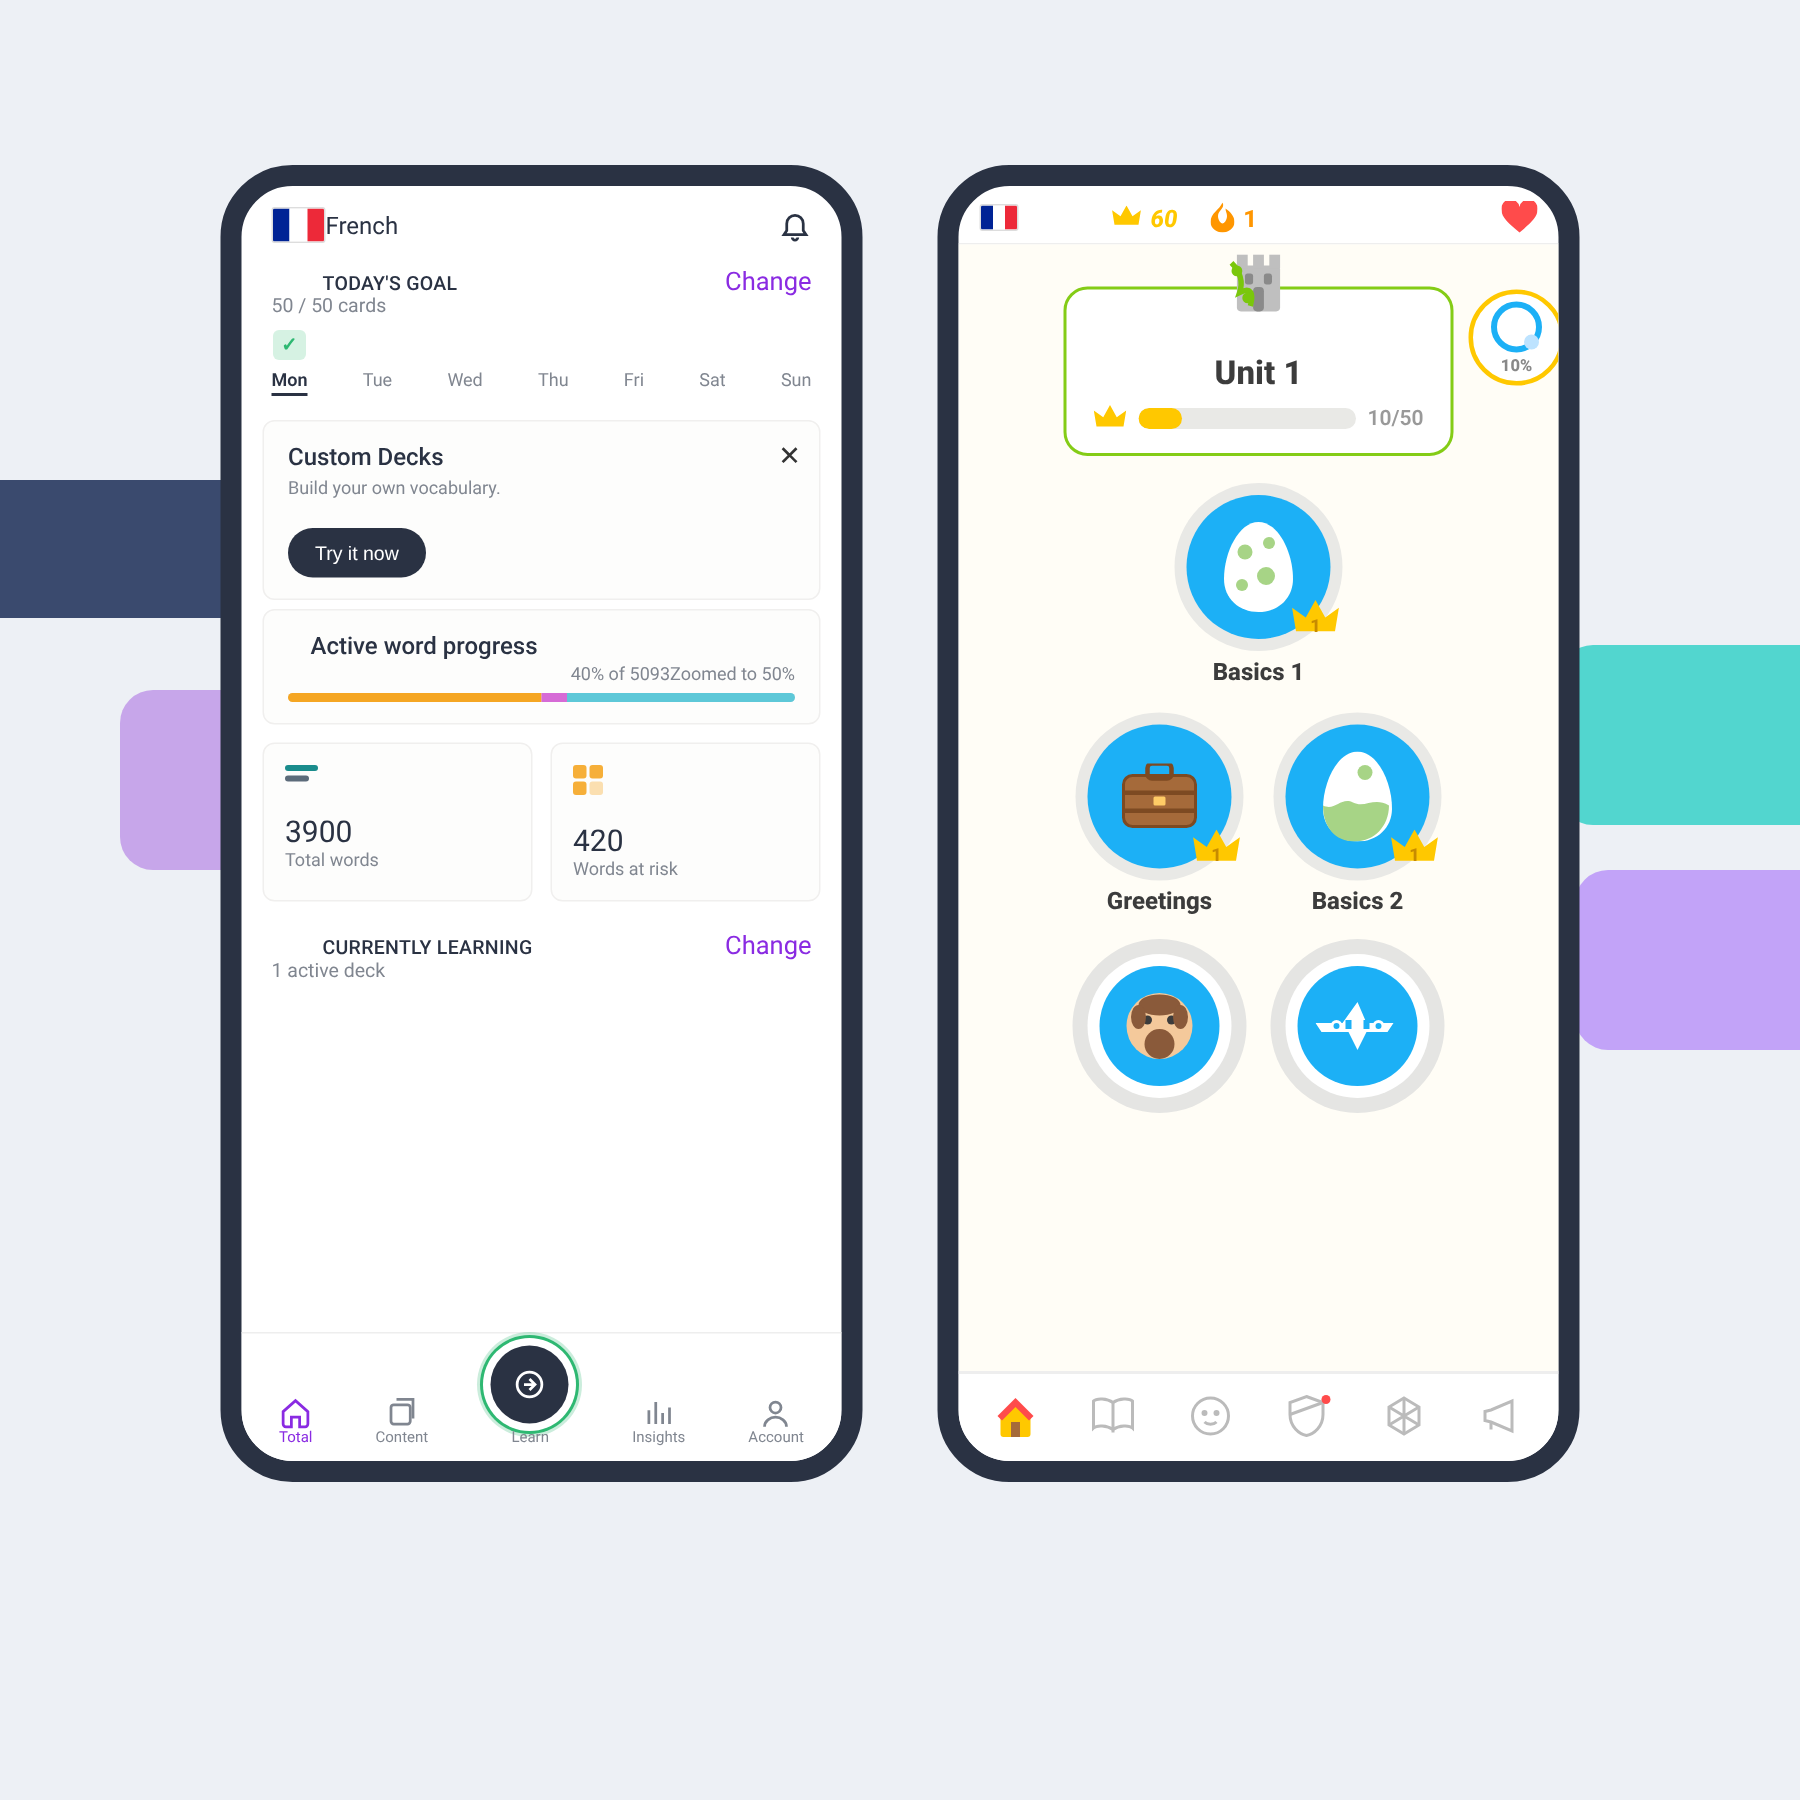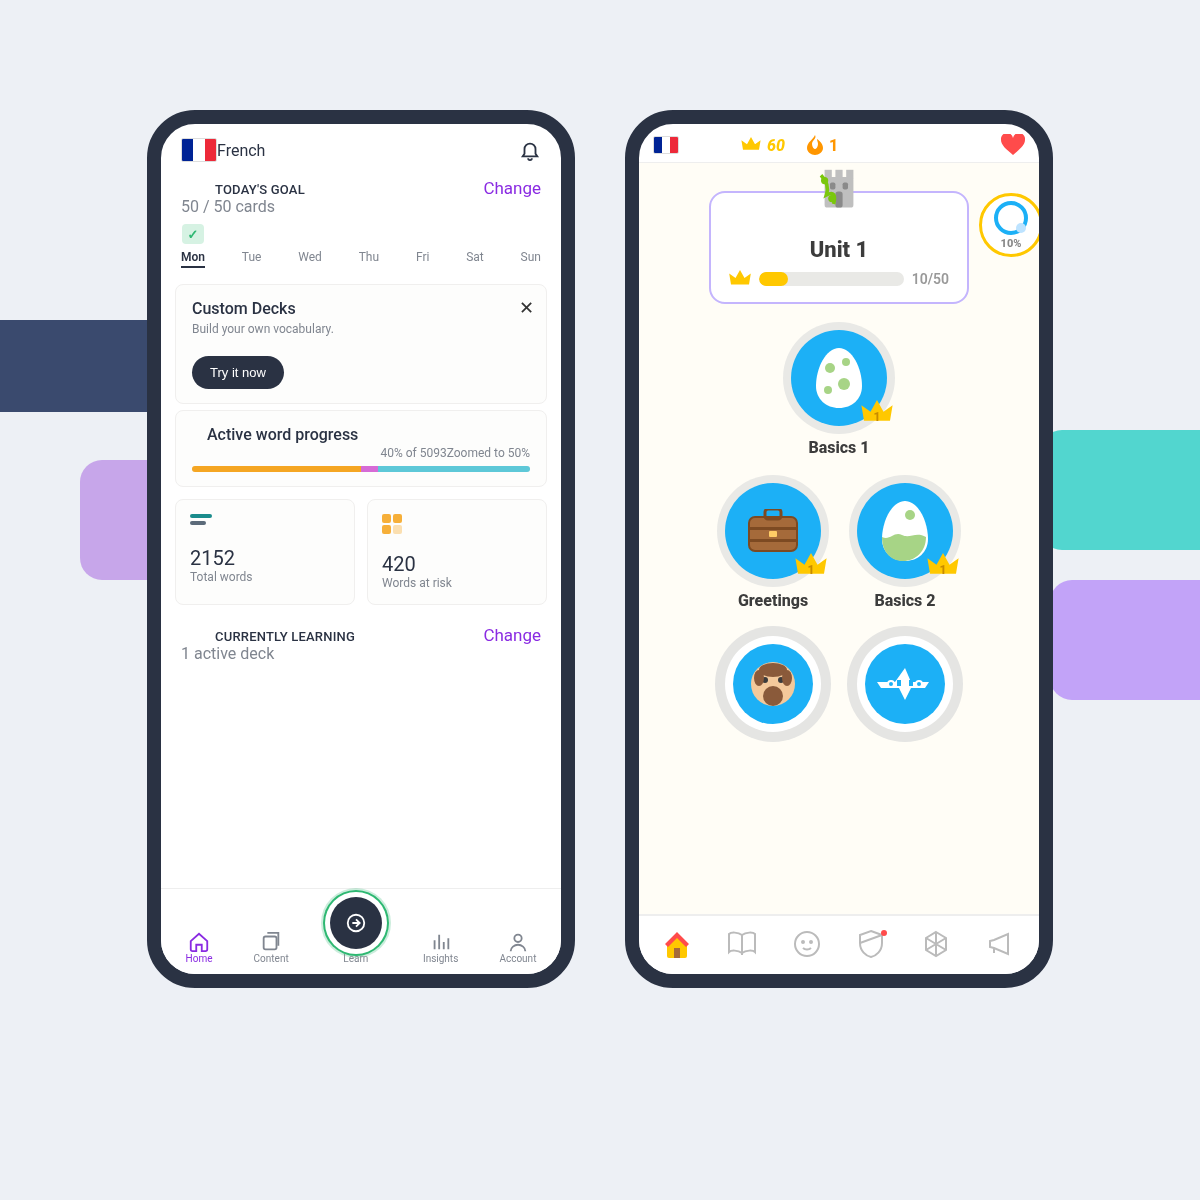--- a/index.html
+++ b/index.html
@@ -75,21 +75,21 @@
   .lang-name { font-size: 16px; color: var(--text-dark); flex:1; }
   .bell { width: 22px; height: 24px; }
 
   .section-head {
     padding: 0 20px;
     display: flex;
     justify-content: space-between;
     align-items: baseline;
   }
   .section-title { font-size: 13px; color: var(--text-dark); font-weight: 500; letter-spacing: .2px; margin-left: 34px; }
-  .sub-small { font-size: 16px; color: var(--text-gray); }
+  .sub-small { font-size: 13px; color: var(--text-gray); }
   .link-purple { font-size: 17px; color: var(--purple); }
 
   .weekdays {
     display: flex;
     justify-content: space-between;
     padding: 8px 20px 12px;
     font-size: 12px;
     color: var(--text-gray);
   }
   .weekdays .day { display:flex; flex-direction:column; align-items:center; gap:6px; }
@@ -173,21 +173,21 @@
   .heart { color: var(--duo-red); margin-left:auto; }
 
   .crown-icon { width:20px; height:16px; }
   .flame-icon { width:16px; height:20px; }
 
   .pb-body { flex:1; background:#fffdf6; overflow:hidden; position:relative; padding-top:10px;}
 
   .unit-card {
     width: 220px;
     margin: 18px auto 0;
-    border: 2px solid #c4b5fd;
+    border: 2px solid #84cc16;
     border-radius: 16px;
     padding: 44px 18px 14px;
     background:#fff;
     text-align:center;
     position:relative;
   }
   .castle {
     position:absolute; top:-34px; left:50%; transform:translateX(-50%);
     width:54px;
   }
@@ -326,21 +326,21 @@
           <div class="seg-c"></div>
     </div>
   </div>
 
   <div class="stat-pair">
     <div class="stat-card">
       <div class="stat-icon stack">
             <span class="a"></span>
             <span class="b"></span>
           </div>
-      <div class="stat-num">2152</div>
+      <div class="stat-num">3900</div>
       <div class="stat-lbl">Total words</div>
     </div>
     <div class="stat-card">
       <div class="stat-icon grid">
             <span></span>
             <span></span>
             <span></span>
             <span class="dim"></span>
           </div>
       <div class="stat-num">420</div>
@@ -354,21 +354,21 @@
       <div class="sub-small">1 active deck</div>
     </div>
     <div class="link-purple">Change</div>
   </div>
 
   <div class="pa-bottom-nav">
     <div class="nav-item active">
       <svg viewBox="0 0 24 24" fill="none" stroke="currentColor" stroke-width="2">
             <path d="M3 11l9-8 9 8v9a2 2 0 01-2 2h-4v-7h-6v7H5a2 2 0 01-2-2z"></path>
           </svg>
-      <span>Home</span>
+      <span>Total</span>
     </div>
     <div class="nav-item">
       <svg viewBox="0 0 24 24" fill="none" stroke="currentColor" stroke-width="2">
             <rect x="4" y="6" width="14" height="14" rx="2"></rect>
             <path d="M8 2h12v14"></path>
           </svg>
       <span>Content</span>
     </div>
     <div class="nav-item">
       <div class="learn-fab">

